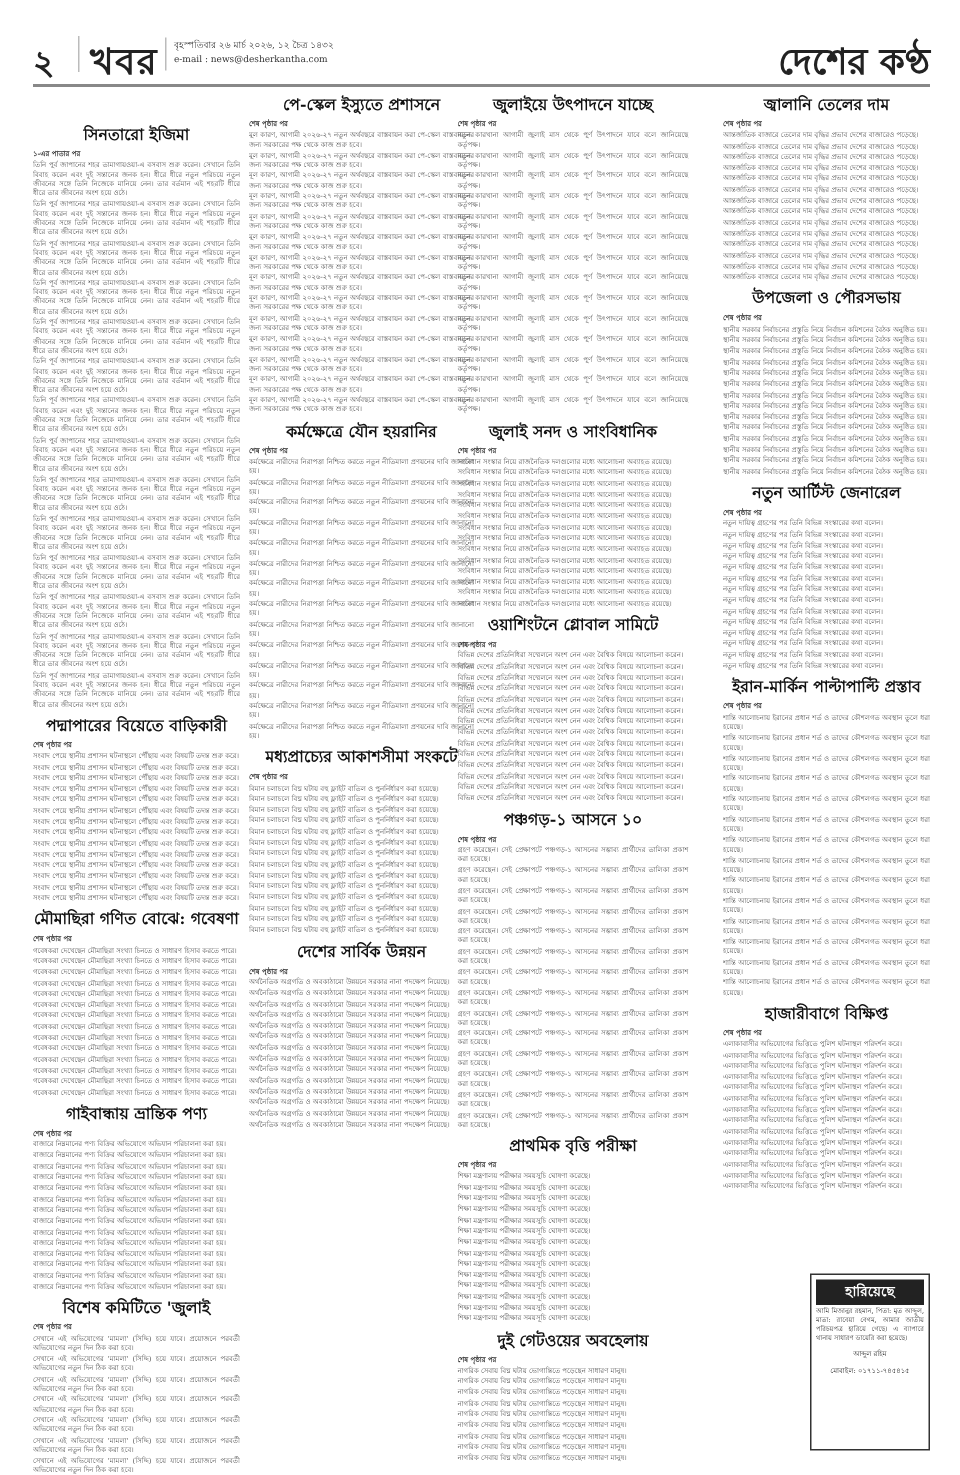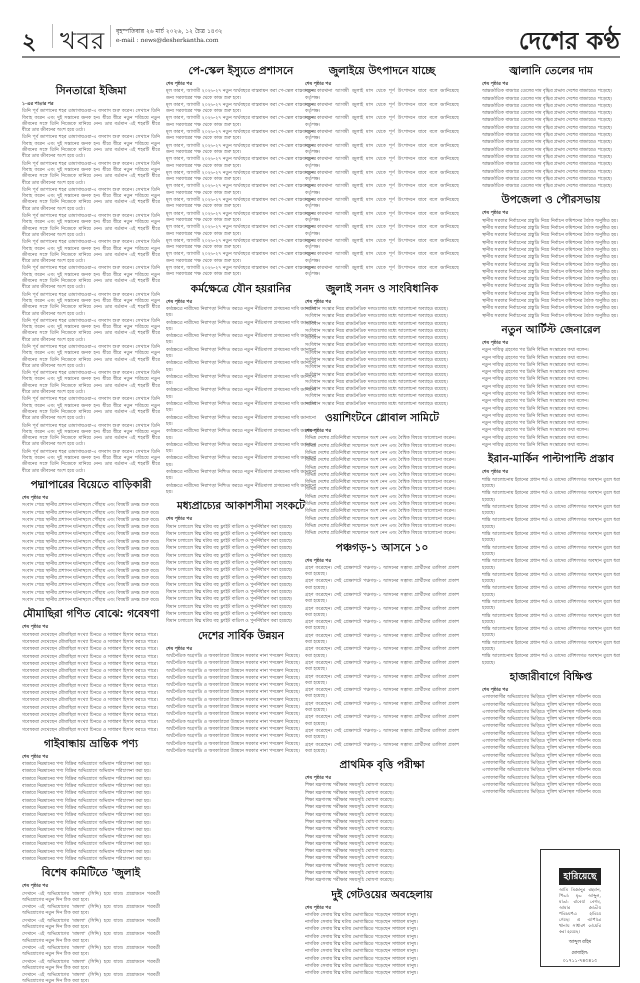--- a/index.html
+++ b/index.html
@@ -1,33 +1,33 @@
 <!DOCTYPE html>
 <html><head>
 <meta charset="utf-8">
 <style>
   * { box-sizing: border-box; margin: 0; padding: 0; }
   body { width: 640px; height: 983px; background: #fff; font-family: "DejaVu Serif", serif; color: #222; overflow: hidden; position: relative; }
   .masthead { position: absolute; left: 22px; top: 22px; width: 598px; height: 30px; }
   .pnum { position: absolute; left: 0; top: 2px; font-size: 22px; font-weight: bold; }
   .vsep { position: absolute; left: 30px; top: 2px; width: 1px; height: 24px; background: #bbb; }
-  .section { position: absolute; left: 38px; top: 0; font-size: 24px; font-weight: normal; letter-spacing: 1px; }
+  .section { position: absolute; left: 38px; top: 0; font-size: 24px; font-weight: bold; letter-spacing: 1px; }
   .vsep2 { position: absolute; left: 88px; top: 3px; width: 1px; height: 22px; background: #bbb; }
   .dateline { position: absolute; left: 94px; top: 4px; font-size: 6px; line-height: 9px; color: #333; }
   .brand { position: absolute; right: 0; top: 0; font-size: 24px; font-weight: bold; text-align: right; }
   .rule { position: absolute; left: 22px; top: 56px; width: 598px; height: 2px; background: #888; }
   .col { position: absolute; top: 60px; font-size: 4.6px; line-height: 6.3px; color: #555; text-align: justify; overflow: hidden; }
   .c1 { left: 22px; width: 138px; height: 915px; margin-top: 20px; }
   .c2 { left: 166px; width: 150px; height: 915px; }
   .c3 { left: 305px; width: 154px; height: 915px; }
   .c4 { left: 482px; width: 138px; height: 915px; }
   .hl { font-size: 10.5px; line-height: 15px; font-weight: bold; color: #111; text-align: center; margin: 3px 0 3px; }
   .kicker { font-size: 4.6px; color: #333; font-weight: bold; margin-bottom: 1px; }
   .para { margin-bottom: 1px; }
-  .box { border: 1px solid #333; padding: 18px; margin-top: 3px; position: absolute; left: 540px; top: 846px; width: 80px; height: 118px; }
+  .box { border: 1px solid #333; padding: 3px; margin-top: 3px; position: absolute; left: 540px; top: 846px; width: 80px; height: 118px; }
   .boxhead { background: #222; color: #fff; font-weight: bold; font-size: 9px; text-align: center; padding: 1px 0; margin-bottom: 2px; }
   .boxtext { font-size: 4.4px; line-height: 6px; color: #333; text-align: justify; }
   .boxsig { font-size: 4.6px; text-align: center; margin-top: 3px; color: #222; }
 </style>
 </head>
 <body>
 
 <div class="masthead">
   <span class="pnum">২</span>
   <span class="vsep"></span>

